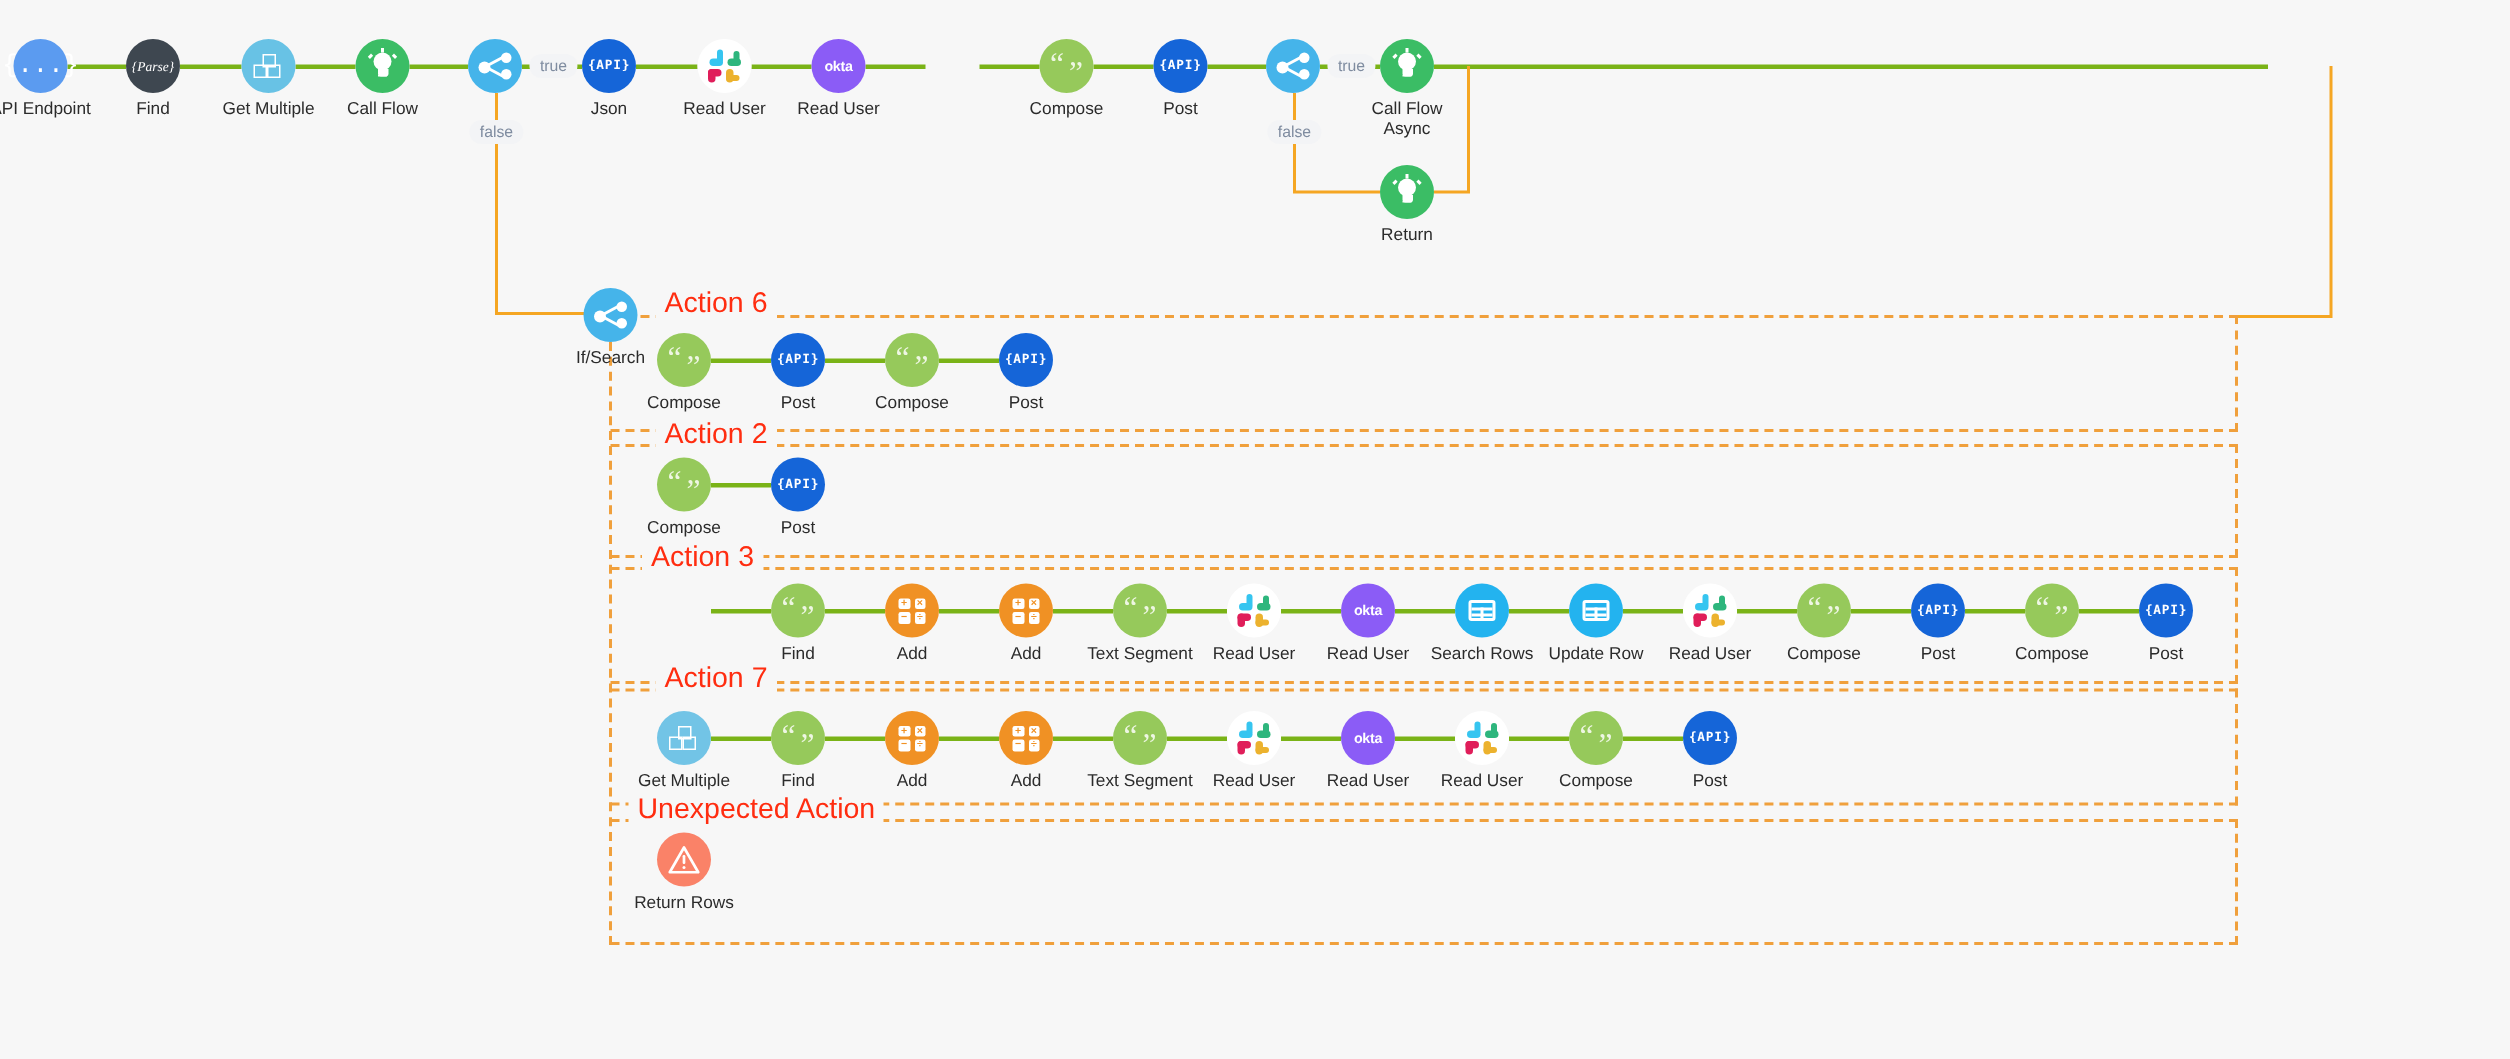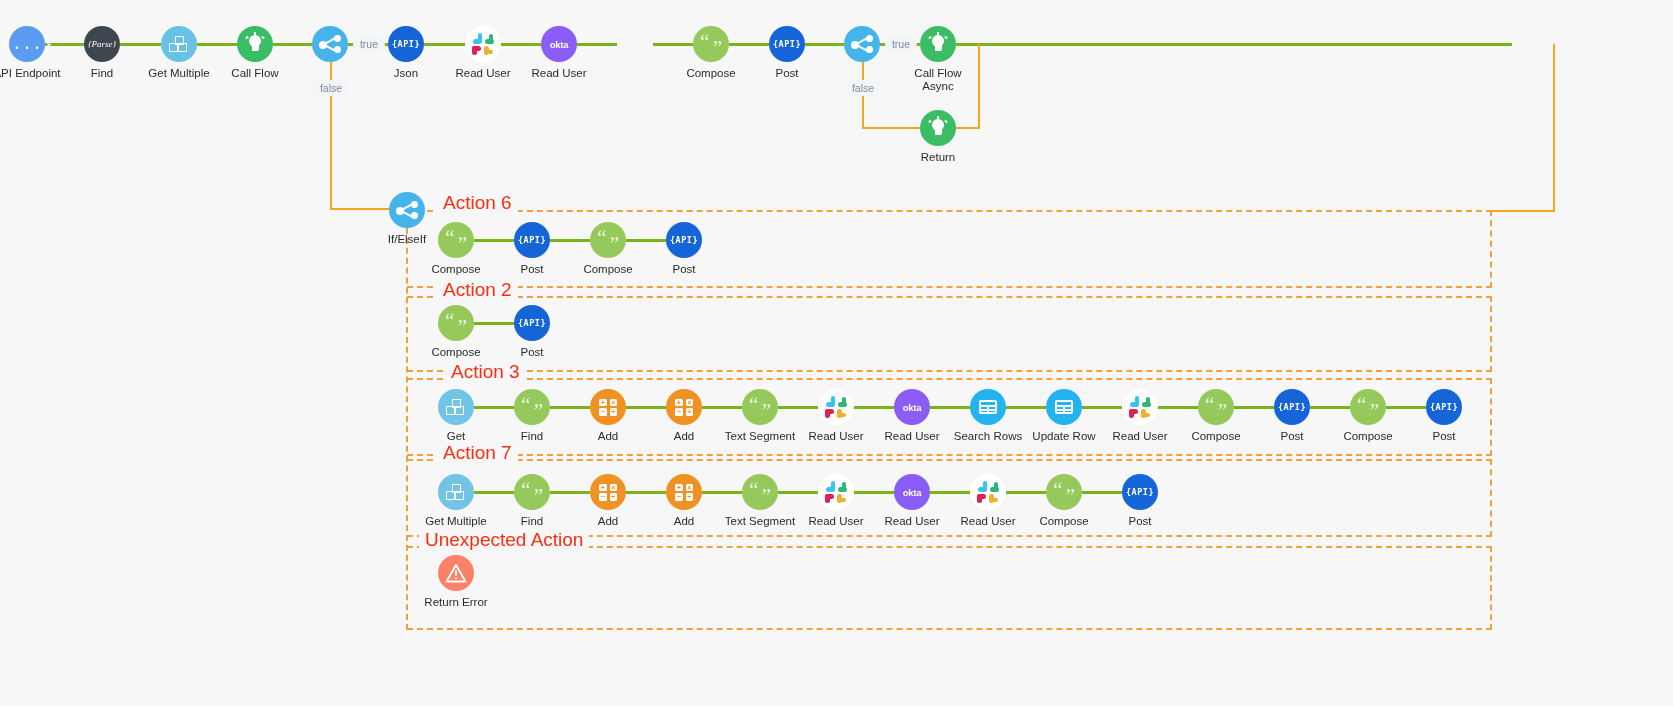--- a/index.html
+++ b/index.html
@@ -251,21 +251,21 @@
     <div class="node" style="left: 407px; top: 192px;">
       <div class="circle c-skyblue">
         <span class="share">
           <span class="ln" style="left:4px;top:4.5px;width:12px;transform:rotate(-28deg);"></span>
           <span class="ln" style="left:4px;top:12px;width:12px;transform:rotate(28deg);"></span>
           <span class="d" style="left:-1px;top:5.5px;width:8px;height:8px;"></span>
           <span class="d" style="right:-1px;top:0px;"></span>
           <span class="d" style="right:-1px;bottom:0px;"></span>
         </span>
       </div>
-      <div class="lbl">If/ElseIf</div>
+      <div class="lbl">If/Search</div>
     </div>
     <div style="position: absolute; left: 406px; top: 228px; width: 0px; height: 402px; border-left: 2px dashed rgb(240, 160, 60); z-index: 2;"></div>
     <div class="group" style="left: 407px; top: 210px; width: 1085px; height: 78px; border-left: none;"></div>
     <div class="grp-title" style="left: 437px; top: 192px;">Action 6</div>
     <div class="line-h" style="left: 474px; top: 238.5px; width: 40px;"></div>
     <div class="line-h" style="left: 550px; top: 238.5px; width: 40px;"></div>
     <div class="line-h" style="left: 626px; top: 238.5px; width: 40px;"></div>
     <div class="node" style="left: 456px; top: 222px;">
       <div class="circle c-compose">
         <span style="position:relative;width:22px;height:16px;display:block;">
@@ -308,44 +308,34 @@
       </div>
       <div class="lbl">Compose</div>
     </div>
     <div class="node" style="left: 532px; top: 305px;">
       <div class="circle c-apiblue">
         <span class="g-api">{API}</span>
       </div>
       <div class="lbl">Post</div>
     </div>
     <div class="group" style="left: 407px; top: 378px; width: 1085px; height: 78px; border-left: none; border-top: 2px dashed rgb(240, 160, 60);"></div>
-    <div class="grp-title" style="left: 445px; top: 361px;">Action 3</div>
+    <div class="grp-title" style="left: 428px; top: 361px;">Action 3</div>
     <div class="line-h" style="left: 474px; top: 405.5px; width: 40px;"></div>
     <div class="line-h" style="left: 550px; top: 405.5px; width: 40px;"></div>
     <div class="line-h" style="left: 626px; top: 405.5px; width: 40px;"></div>
     <div class="line-h" style="left: 702px; top: 405.5px; width: 40px;"></div>
     <div class="line-h" style="left: 778px; top: 405.5px; width: 40px;"></div>
     <div class="line-h" style="left: 854px; top: 405.5px; width: 40px;"></div>
     <div class="line-h" style="left: 930px; top: 405.5px; width: 40px;"></div>
     <div class="line-h" style="left: 1006px; top: 405.5px; width: 40px;"></div>
     <div class="line-h" style="left: 1082px; top: 405.5px; width: 40px;"></div>
     <div class="line-h" style="left: 1158px; top: 405.5px; width: 40px;"></div>
     <div class="line-h" style="left: 1234px; top: 405.5px; width: 40px;"></div>
     <div class="line-h" style="left: 1310px; top: 405.5px; width: 40px;"></div>
     <div class="line-h" style="left: 1386px; top: 405.5px; width: 40px;"></div>
-    <div class="node" style="left: 456px; top: 389px;">
-      <div class="circle c-getmul">
-        <span class="cubes">
-          <span style="left:6px;top:0;width:9px;height:9px;"></span>
-          <span style="left:0px;top:7px;width:9px;height:9px;"></span>
-          <span style="left:9px;top:7px;width:9px;height:9px;"></span>
-        </span>
-      </div>
-      <div class="lbl">Get</div>
-    </div>
     <div class="node" style="left: 532px; top: 389px;">
       <div class="circle c-compose">
         <span style="position:relative;width:22px;height:16px;display:block;">
           <span style="position:absolute;left:0;top:-1px;font-size:21px;color:#eef6e3;font-family:'Liberation Serif',serif;line-height:14px;">“</span>
           <span style="position:absolute;right:0;top:5px;font-size:21px;color:#eef6e3;font-family:'Liberation Serif',serif;line-height:14px;">”</span>
         </span>
       </div>
       <div class="lbl">Find</div>
     </div>
     <div class="node" style="left: 608px; top: 389px;">
@@ -582,19 +572,19 @@
     <div class="node" style="left: 456px; top: 555px;">
       <div class="circle c-salmon">
         <span class="warn">
           <svg width="22" height="20" viewBox="0 0 22 20">
             <path d="M11 2 L20.5 18.5 L1.5 18.5 Z" fill="none" stroke="#ffffff" stroke-width="1.8" stroke-linejoin="round"></path>
             <rect x="10.1" y="7" width="1.8" height="6" fill="#ffffff" rx="0.8"></rect>
             <circle cx="11" cy="15.3" r="1" fill="#ffffff"></circle>
           </svg>
         </span>
       </div>
-      <div class="lbl">Return Error</div>
+      <div class="lbl">Return Rows</div>
     </div>
     <div class="elabel" style="left: 369px; top: 44px;">true</div>
     <div class="elabel" style="left: 331px; top: 88px;">false</div>
     <div class="elabel" style="left: 901px; top: 44px;">true</div>
     <div class="elabel" style="left: 863px; top: 88px;">false</div>
   </div>
 
 </body></html>

